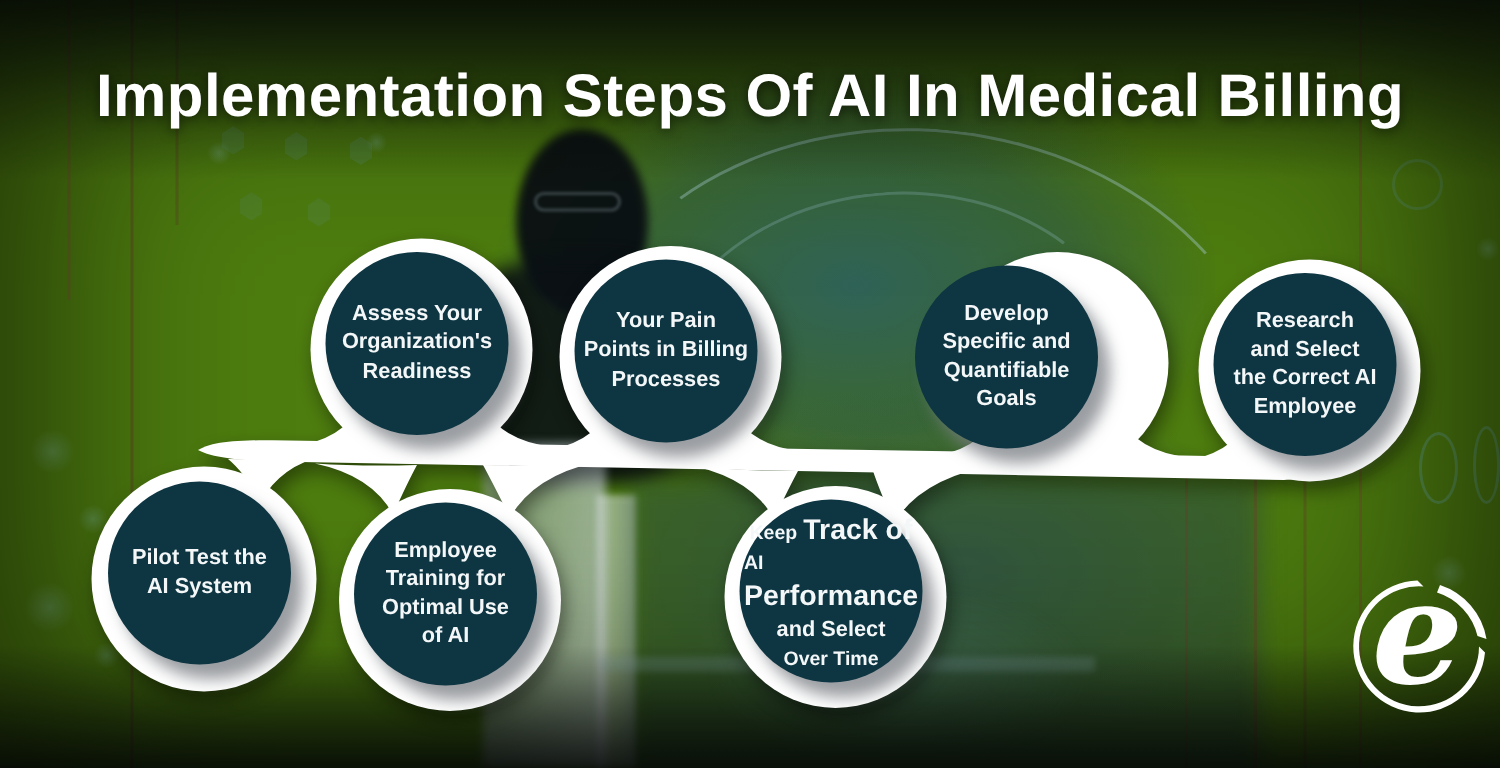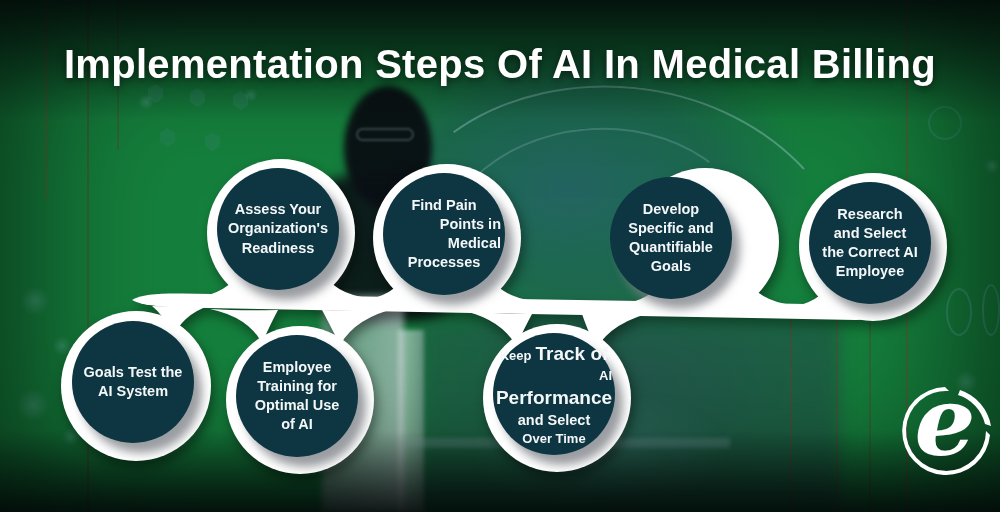--- a/index.html
+++ b/index.html
@@ -1,17 +1,17 @@
 <!DOCTYPE html>
 <html><head>
 <meta charset="utf-8">
 <style>
   * { margin:0; padding:0; box-sizing:border-box; }
   body { background:#000; font-family:"Liberation Sans", sans-serif; }
-  .frame { position:relative; width:1000px; height:512px; overflow:hidden; background:#15803d; }
+  .frame { position:relative; width:1000px; height:512px; overflow:hidden; background:#4d7c0f; }
 
   
   .bg { position:absolute; inset:0; }
   .bg > div { position:absolute; }
   .glow-brain { left:330px; top:40px; width:480px; height:300px;
     background:radial-gradient(ellipse at center, rgba(40,92,108,.78) 0%, rgba(34,78,94,.45) 45%, transparent 72%); }
   .glow-brain2 { left:430px; top:250px; width:420px; height:262px;
     background:radial-gradient(ellipse at center, rgba(46,86,96,.5) 0%, transparent 70%); }
   .arc1 { left:375px; top:86px; width:480px; height:390px; border-radius:50%;
     border:2px solid transparent; border-top-color:rgba(168,205,210,.42); transform:rotate(6deg); }
@@ -62,21 +62,21 @@
     color:#fff; font-size:40px; font-weight:700; letter-spacing:.3px;
     text-shadow:0 2px 8px rgba(0,0,0,.55); }
 
   
   svg.ribbon { position:absolute; left:0; top:0; }
   .white-shapes { fill:#ffffff; }
 
   
   .step { position:absolute; width:122px; height:122px; border-radius:50%;
     background:#0d3542; color:#f4f7f8; display:flex; flex-direction:column;
-    align-items:center; justify-content:center; text-align:right;
+    align-items:center; justify-content:center; text-align:left;
     font-size:14.5px; font-weight:700; line-height:1.32; padding:0 4px;
     box-shadow:8px 10px 10px rgba(125,130,134,.78); }
   .s1{left:217px;top:168px;} .s2{left:383px;top:173px;} .s3{left:610px;top:177px;}
   .s4{left:809px;top:182px;} .s5{left:72px;top:321px;}  .s6{left:236px;top:335px;}
   .s7{left:493px;top:333px;}
   .t-big { font-size:13px; } .t-sm { font-size:19px; }
 
   
   .logo { position:absolute; left:893px; top:378px; width:106px; height:110px; }
 </style>
@@ -157,38 +157,38 @@
   </svg>
 
   <div class="title">Implementation Steps Of AI In Medical Billing</div>
 
   <div class="step s1">
     <div>Assess Your</div>
     <div>Organization's</div>
     <div>Readiness</div>
   </div>
   <div class="step s2">
-    <div>Find Pain</div>
-    <div>Points in Medical</div>
+    <div>Your Pain</div>
+    <div>Points in Billing</div>
     <div>Processes</div>
   </div>
   <div class="step s3">
     <div>Develop</div>
     <div>Specific and</div>
     <div>Quantifiable</div>
     <div>Goals</div>
   </div>
   <div class="step s4">
     <div>Research</div>
     <div>and Select</div>
     <div>the Correct AI</div>
     <div>Employee</div>
   </div>
   <div class="step s5">
-    <div>Goals Test the</div>
+    <div>Pilot Test the</div>
     <div>AI System</div>
   </div>
   <div class="step s6">
     <div>Employee</div>
     <div>Training for</div>
     <div>Optimal Use</div>
     <div>of AI</div>
   </div>
   <div class="step s7">
     <div>

